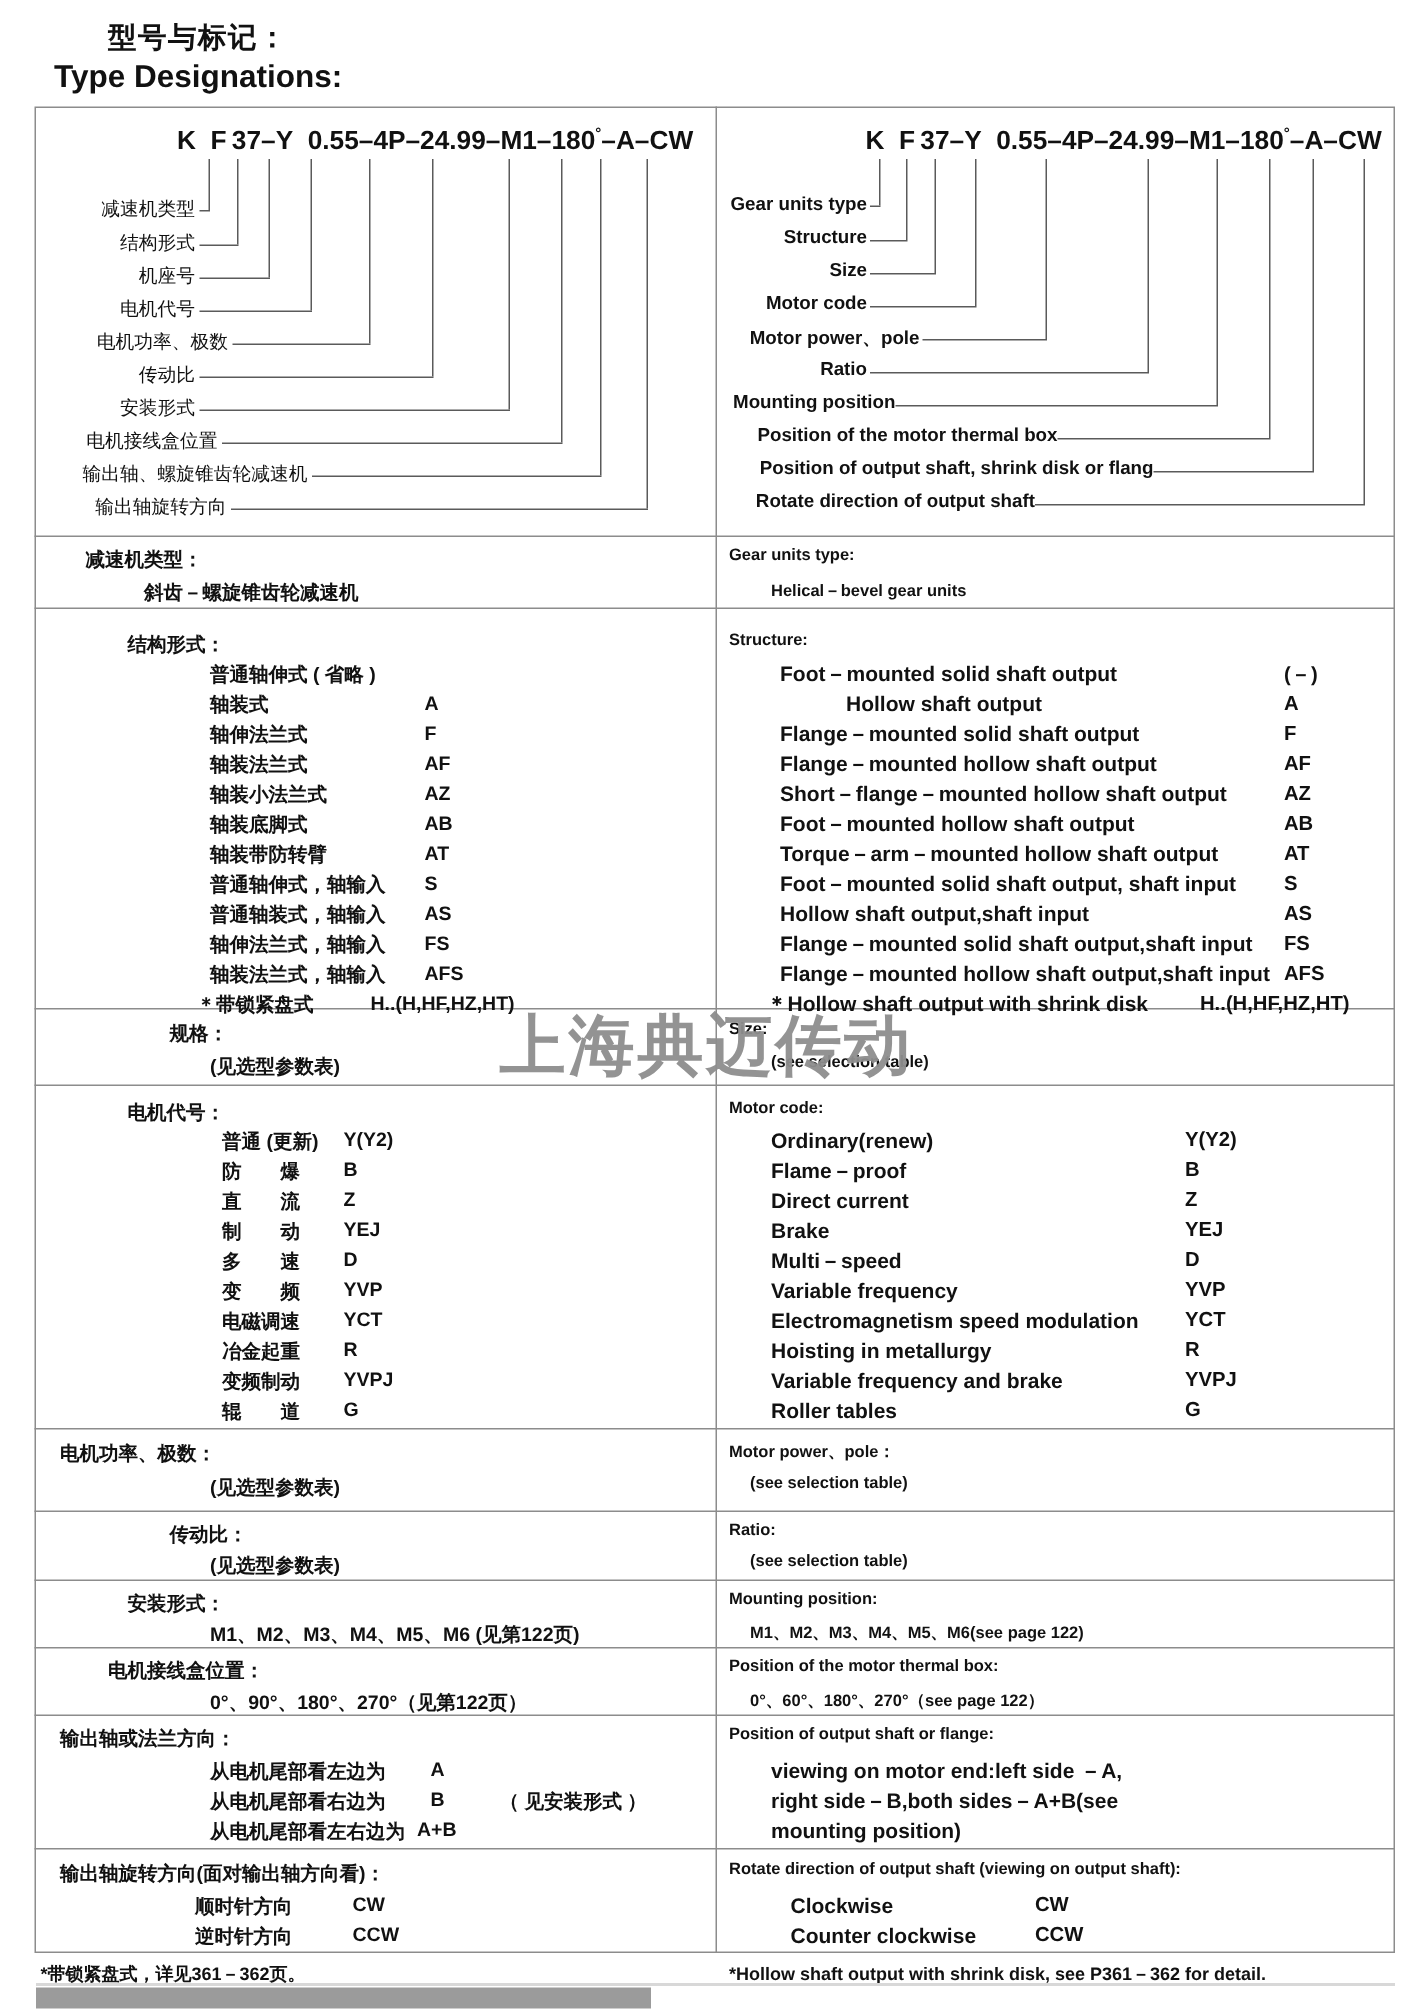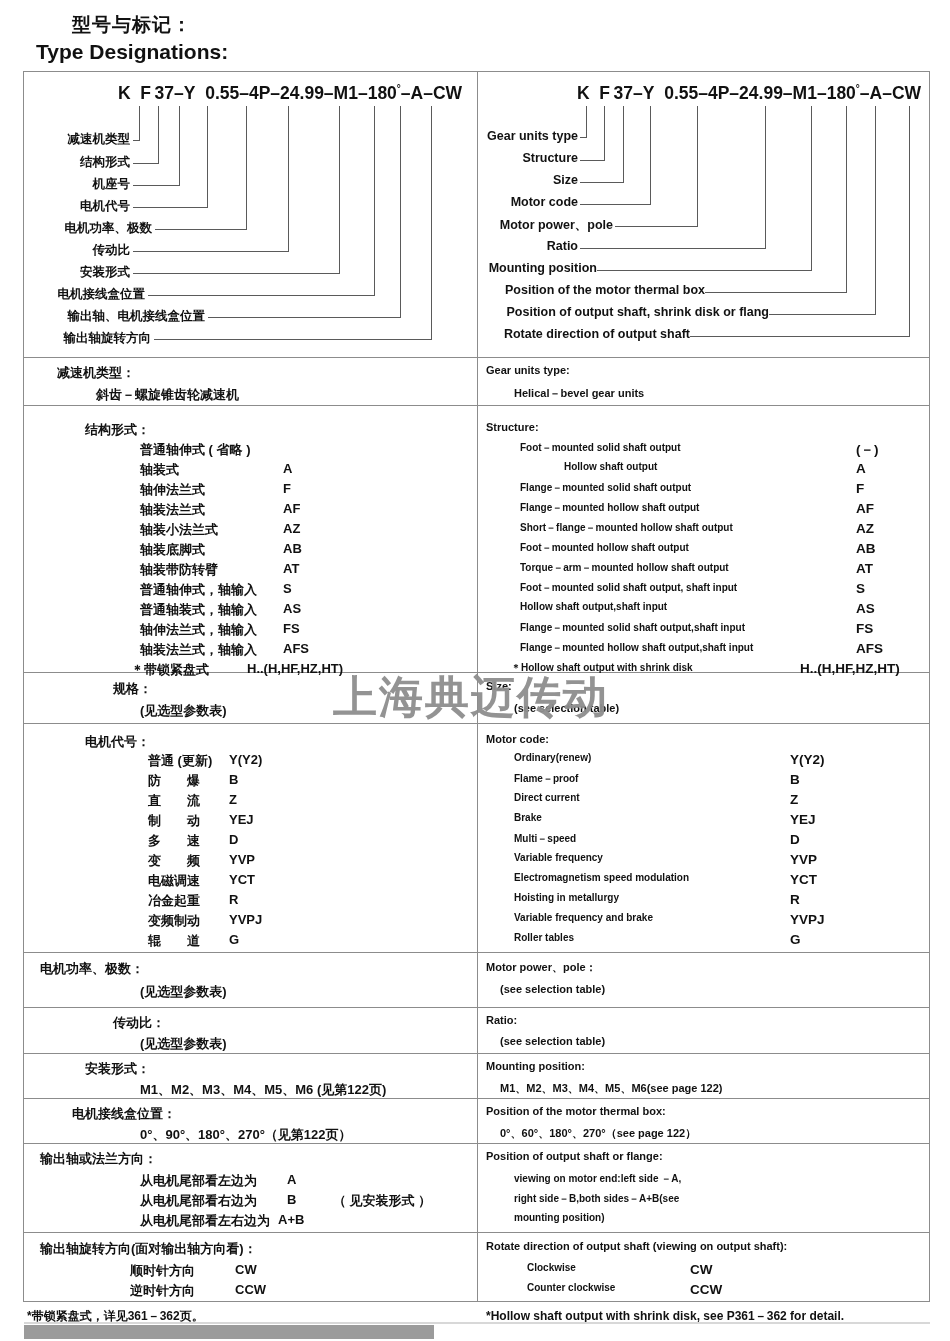--- a/index.html
+++ b/index.html
@@ -43,39 +43,39 @@
   .diagram{position:absolute;}
   .codeline{
     position:absolute;white-space:nowrap;
     font-size:17.5px;font-weight:bold;letter-spacing:0px;
   }
   .codeline .sup{font-size:10px;vertical-align:super;}
   .lead-v{position:absolute;width:1px;background:#5a5a5a;}
   .lead-h{position:absolute;height:1px;background:#5a5a5a;}
   .lead-lbl{
     position:absolute;white-space:nowrap;
-    font-size:12.5px;font-weight:bold;
+    font-size:12.5px;font-weight:normal;
     text-align:right;
   }
   .lead-lbl.en{font-weight:bold;font-size:12.5px;}
 
   
   .rowtitle{
     position:absolute;white-space:nowrap;
     font-size:13px;font-weight:bold;
   }
   .rowtext{
     position:absolute;white-space:nowrap;
     font-size:13px;font-weight:bold;
   }
   .rowtitle.en,.rowtext.en{font-size:11px;font-weight:bold;}
 
   
   .item{position:absolute;white-space:nowrap;font-size:13px;font-weight:bold;}
-  .item.en{font-size:10px;}
+  .item.en{font-size:14px;}
   .code{position:absolute;white-space:nowrap;font-size:13px;font-weight:bold;}
   .code.en{font-size:13.5px;}
 
   
   .fn{position:absolute;white-space:nowrap;font-size:12px;font-weight:bold;}
 
   
   .watermark{
     position:absolute;left:333px;top:668px;
     font-size:44px;font-weight:bold;letter-spacing:2px;
@@ -134,21 +134,21 @@
     <div class="lead-h" style="left:154px;top:339px;width:278px;"></div>
 
     <div class="lead-lbl" style="left:0px;width:130px;top:131px;">减速机类型</div>
     <div class="lead-lbl" style="left:0px;width:130px;top:154px;">结构形式</div>
     <div class="lead-lbl" style="left:0px;width:130px;top:176px;">机座号</div>
     <div class="lead-lbl" style="left:0px;width:130px;top:198px;">电机代号</div>
     <div class="lead-lbl" style="left:0px;width:152px;top:220px;">电机功率、极数</div>
     <div class="lead-lbl" style="left:0px;width:130px;top:242px;">传动比</div>
     <div class="lead-lbl" style="left:0px;width:130px;top:264px;">安装形式</div>
     <div class="lead-lbl" style="left:0px;width:145px;top:286px;">电机接线盒位置</div>
-    <div class="lead-lbl" style="left:0px;width:205px;top:308px;">输出轴、电机接线盒位置</div>
+    <div class="lead-lbl" style="left:0px;width:205px;top:308px;">输出轴、螺旋锥齿轮减速机</div>
     <div class="lead-lbl" style="left:0px;width:151px;top:330px;">输出轴旋转方向</div>
   </div>
 
   <div class="diagram">
     <div class="codeline" style="left:577px;top:83px;">K&nbsp; F 37–Y&nbsp; 0.55–4P–24.99–M1–180<span class="sup">°</span>–A–CW</div>
 
     <div class="lead-v" style="left:586px;top:106px;height:31px;"></div>
     <div class="lead-v" style="left:604px;top:106px;height:54px;"></div>
     <div class="lead-v" style="left:623px;top:106px;height:76px;"></div>
     <div class="lead-v" style="left:650px;top:106px;height:98px;"></div>

